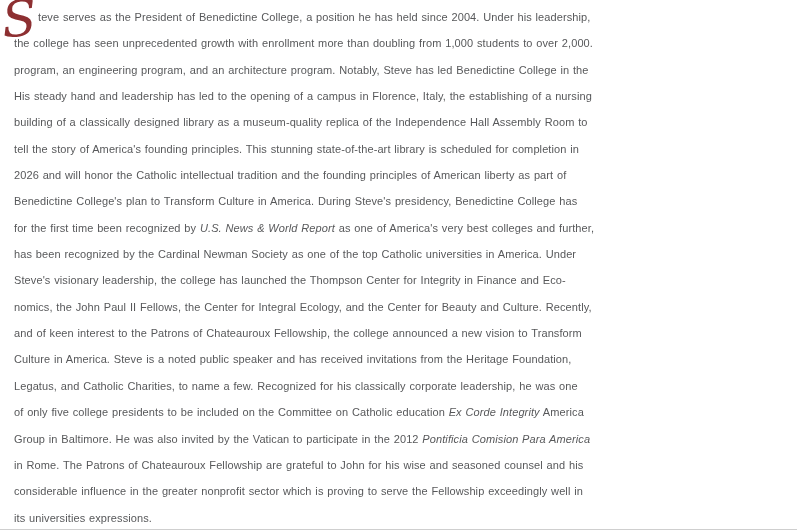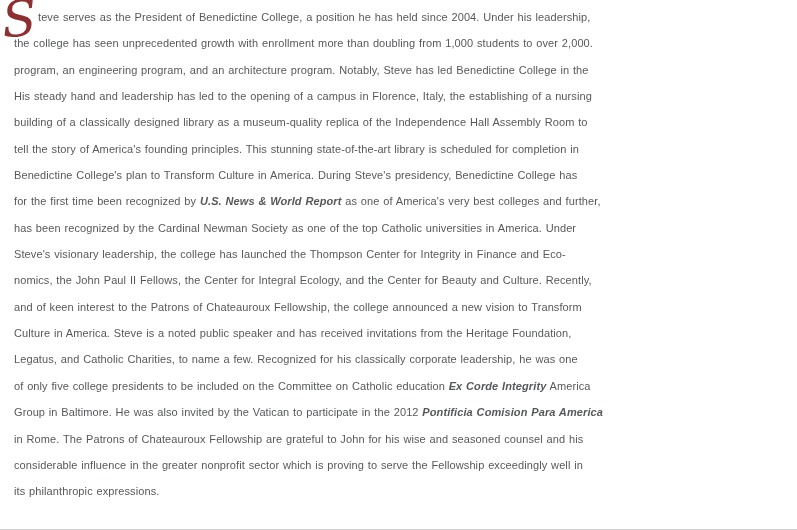--- a/index.html
+++ b/index.html
@@ -29,21 +29,20 @@
     word-spacing: 0.6px;
   }
   .line {
     white-space: nowrap;
   }
   .line.first {
     padding-left: 24px;
   }
   .it {
     font-style: italic;
-    font-weight: bold;
   }
   .dropcap {
     position: absolute;
     left: 2px;
     top: -8px;
     z-index: 2;
     color: var(--dropcap-color, #8d2f31);
     font-family: "DejaVu Serif", serif;
     font-style: italic;
     font-size: 50px;
@@ -56,27 +55,28 @@
 
 <div class="page">
   <div class="dropcap">S</div>
   <div class="para" id="bio-paragraph">
       <div class="line first"><span>teve serves as the President of Benedictine College, a position he has held since 2004. Under his leadership,</span></div>
       <div class="line"><span>the college has seen unprecedented growth with enrollment more than doubling from 1,000 students to over 2,000.</span></div>
       <div class="line"><span>program, an engineering program, and an architecture program. Notably, Steve has led Benedictine College in the</span></div>
       <div class="line"><span>His steady hand and leadership has led to the opening of a campus in Florence, Italy, the establishing of a nursing</span></div>
       <div class="line"><span>building of a classically designed library as a museum-quality replica of the Independence Hall Assembly Room to</span></div>
       <div class="line"><span>tell the story of America's founding principles. This stunning state-of-the-art library is scheduled for completion in</span></div>
+      <div class="line"><span>2026 and will honor the Catholic intellectual tradition and the founding principles of American liberty as part of</span></div>
       <div class="line"><span>Benedictine College's plan to Transform Culture in America. During Steve's presidency, Benedictine College has</span></div>
       <div class="line"><span>for the first time been recognized by </span><span class="it">U.S. News &amp; World Report</span><span> as one of America's very best colleges and further,</span></div>
       <div class="line"><span>has been recognized by the Cardinal Newman Society as one of the top Catholic universities in America. Under</span></div>
       <div class="line"><span>Steve's visionary leadership, the college has launched the Thompson Center for Integrity in Finance and Eco-</span></div>
       <div class="line"><span>nomics, the John Paul II Fellows, the Center for Integral Ecology, and the Center for Beauty and Culture. Recently,</span></div>
       <div class="line"><span>and of keen interest to the Patrons of Chateauroux Fellowship, the college announced a new vision to Transform</span></div>
       <div class="line"><span>Culture in America. Steve is a noted public speaker and has received invitations from the Heritage Foundation,</span></div>
       <div class="line"><span>Legatus, and Catholic Charities, to name a few. Recognized for his classically corporate leadership, he was one</span></div>
       <div class="line"><span>of only five college presidents to be included on the Committee on Catholic education </span><span class="it">Ex Corde Integrity</span><span> America</span></div>
       <div class="line"><span>Group in Baltimore. He was also invited by the Vatican to participate in the 2012 </span><span class="it">Pontificia Comision Para America</span></div>
       <div class="line"><span>in Rome. The Patrons of Chateauroux Fellowship are grateful to John for his wise and seasoned counsel and his</span></div>
       <div class="line"><span>considerable influence in the greater nonprofit sector which is proving to serve the Fellowship exceedingly well in</span></div>
-      <div class="line"><span>its philanthropic expressions.</span></div>
+      <div class="line"><span>its universities expressions.</span></div>
     </div>
 </div>
 
 </body></html>

